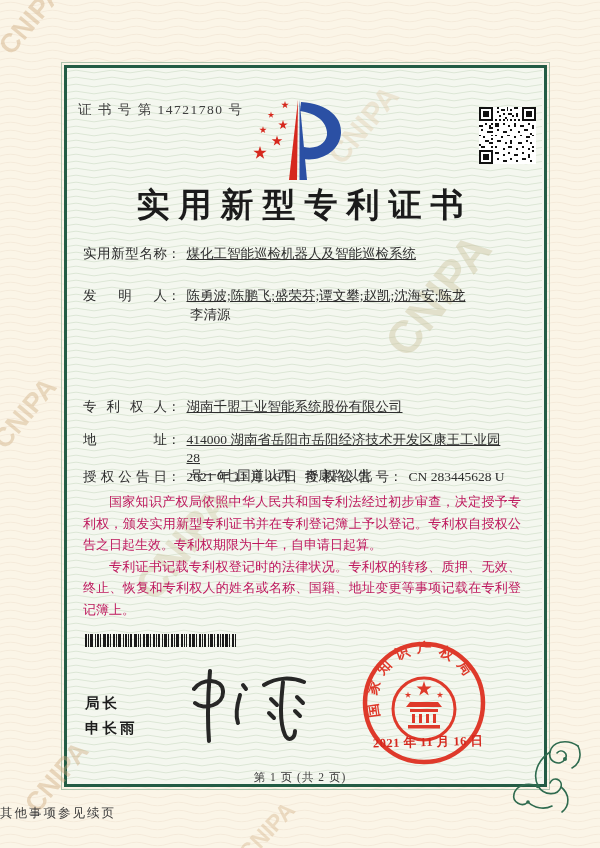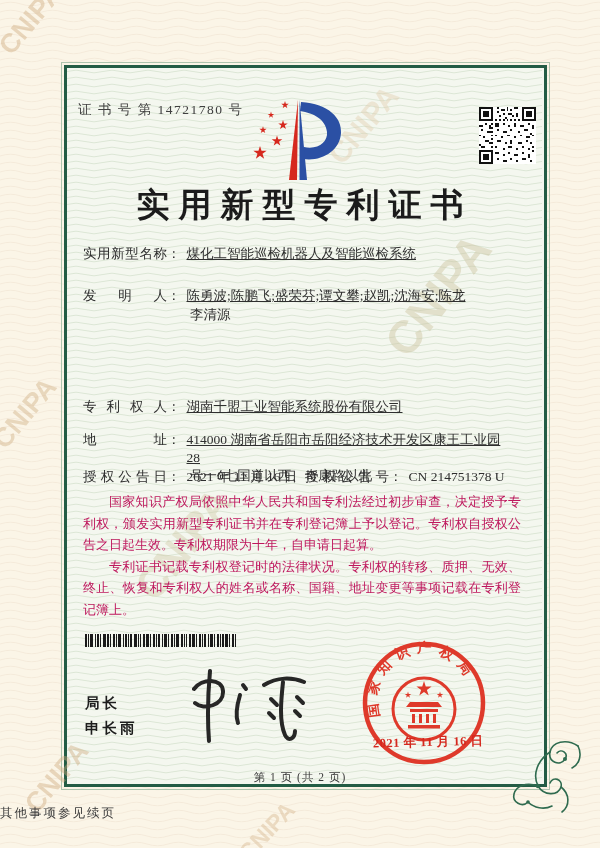--- a/index.html
+++ b/index.html
@@ -136,21 +136,21 @@
 
     <div class="field" style="top:431px;">
       <span class="flabel">地址</span><span class="fcolon">：</span><span class="fvalue">414000 湖南省岳阳市岳阳经济技术开发区康王工业园 28</span>
       <div class="cont-line">号一0七国道以西、奇康路以北</div>
     </div>
 
     <div class="half" style="left:83px;top:468px;">
       <span class="flabel">授权公告日</span><span class="fcolon">：</span><span>2021 年 11 月 16 日</span>
     </div>
     <div class="half" style="left:305px;top:468px;">
-      <span class="flabel">授权公告号</span><span class="fcolon">：</span><span>CN 214751378 U</span>
+      <span class="flabel">授权公告号</span><span class="fcolon">：</span><span>CN 283445628 U</span>
     </div>
 
     <div class="paras">
       <p>国家知识产权局依照中华人民共和国专利法经过初步审查，决定授予专利权，颁发实用新型专利证书并在专利登记簿上予以登记。专利权自授权公告之日起生效。专利权期限为十年，自申请日起算。</p>
       <p>专利证书记载专利权登记时的法律状况。专利权的转移、质押、无效、终止、恢复和专利权人的姓名或名称、国籍、地址变更等事项记载在专利登记簿上。</p>
     </div>
 
     <svg class="barcode" width="152" height="13" viewBox="0 0 152 13" shape-rendering="crispEdges">
       <path fill="#1a1a1a" d="M0 0h2v13h-2z M3 0h1v13h-1z M5 0h3v13h-3z M10 0h1v13h-1z M12 0h2v13h-2z M15 0h1v13h-1z M18 0h3v13h-3z M22 0h2v13h-2z M25 0h1v13h-1z M28 0h2v13h-2z M31 0h1v13h-1z M33 0h3v13h-3z M38 0h1v13h-1z M40 0h2v13h-2z M43 0h1v13h-1z M45 0h2v13h-2z M49 0h3v13h-3z M53 0h1v13h-1z M55 0h1v13h-1z M58 0h2v13h-2z M61 0h3v13h-3z M65 0h1v13h-1z M68 0h2v13h-2z M71 0h1v13h-1z M73 0h2v13h-2z M77 0h1v13h-1z M79 0h3v13h-3z M83 0h1v13h-1z M86 0h2v13h-2z M89 0h1v13h-1z M91 0h3v13h-3z M96 0h2v13h-2z M99 0h1v13h-1z M101 0h1v13h-1z M104 0h2v13h-2z M107 0h3v13h-3z M111 0h1v13h-1z M114 0h2v13h-2z M117 0h1v13h-1z M119 0h2v13h-2z M123 0h1v13h-1z M125 0h3v13h-3z M129 0h1v13h-1z M132 0h2v13h-2z M135 0h1v13h-1z M137 0h2v13h-2z M140 0h3v13h-3z M144 0h1v13h-1z M147 0h2v13h-2z M150 0h1v13h-1z"></path>
     </svg>

